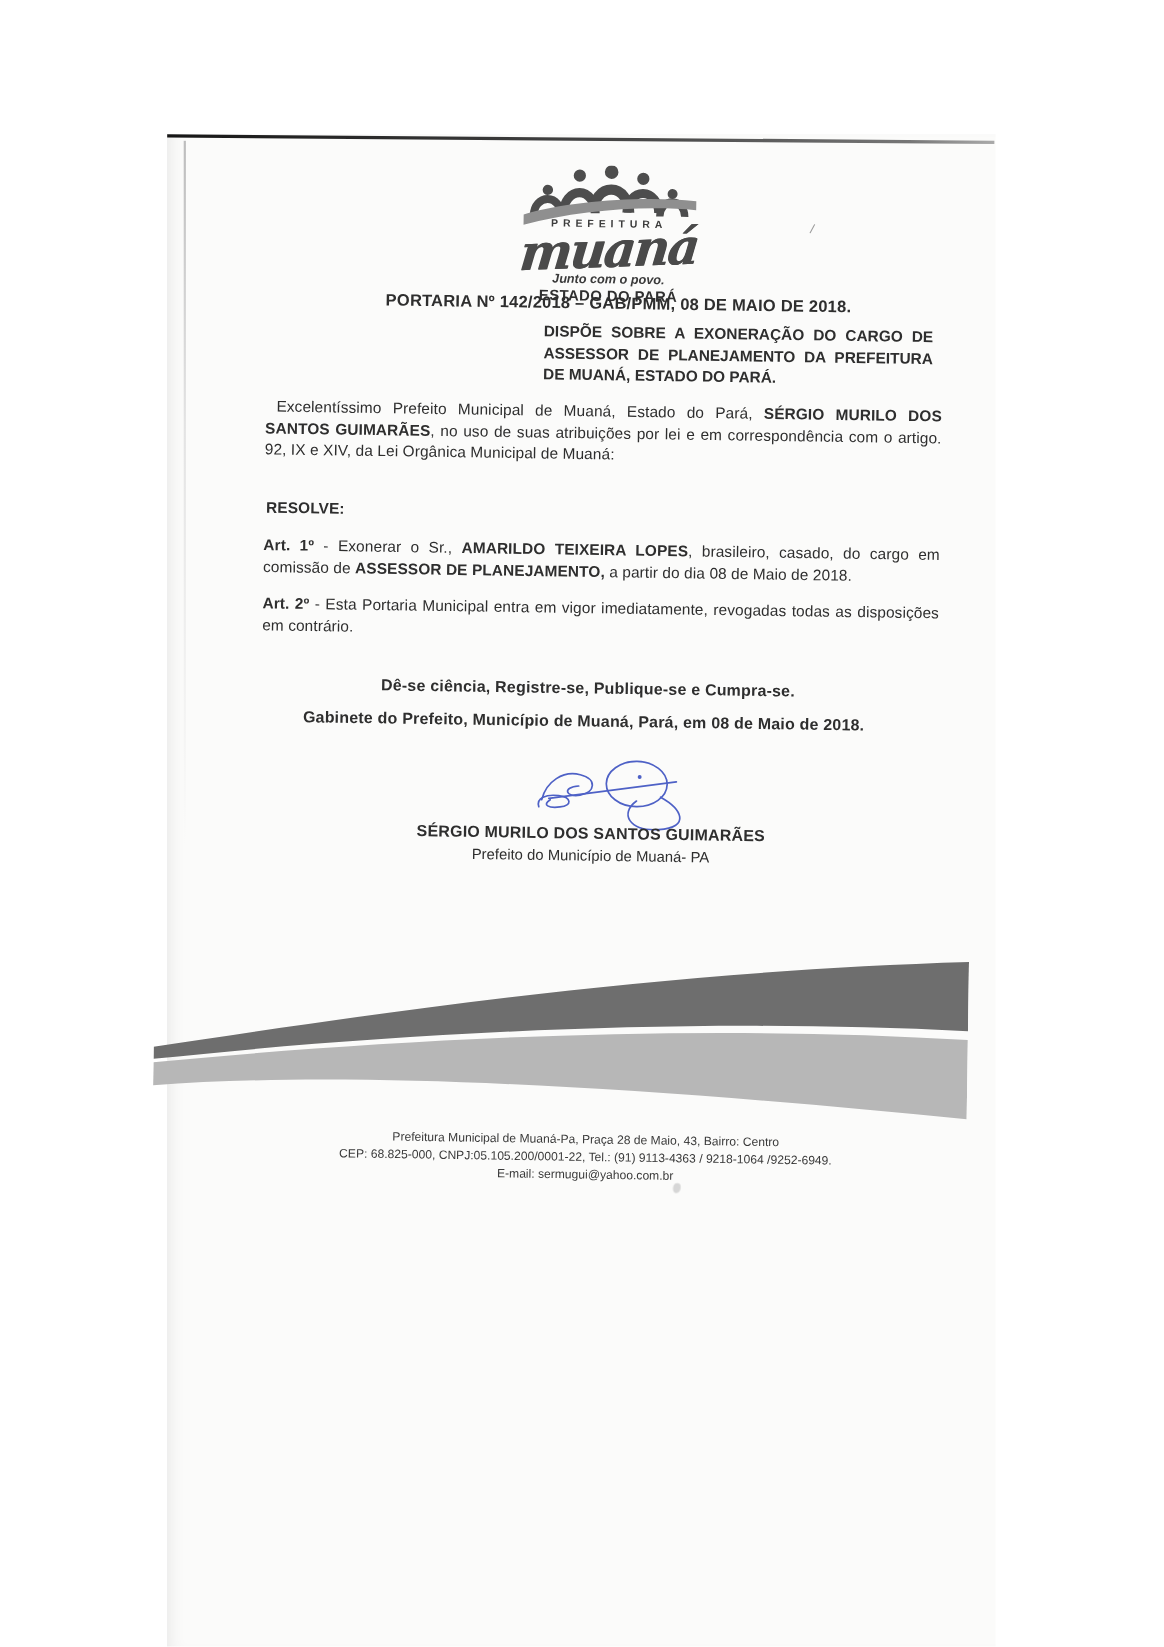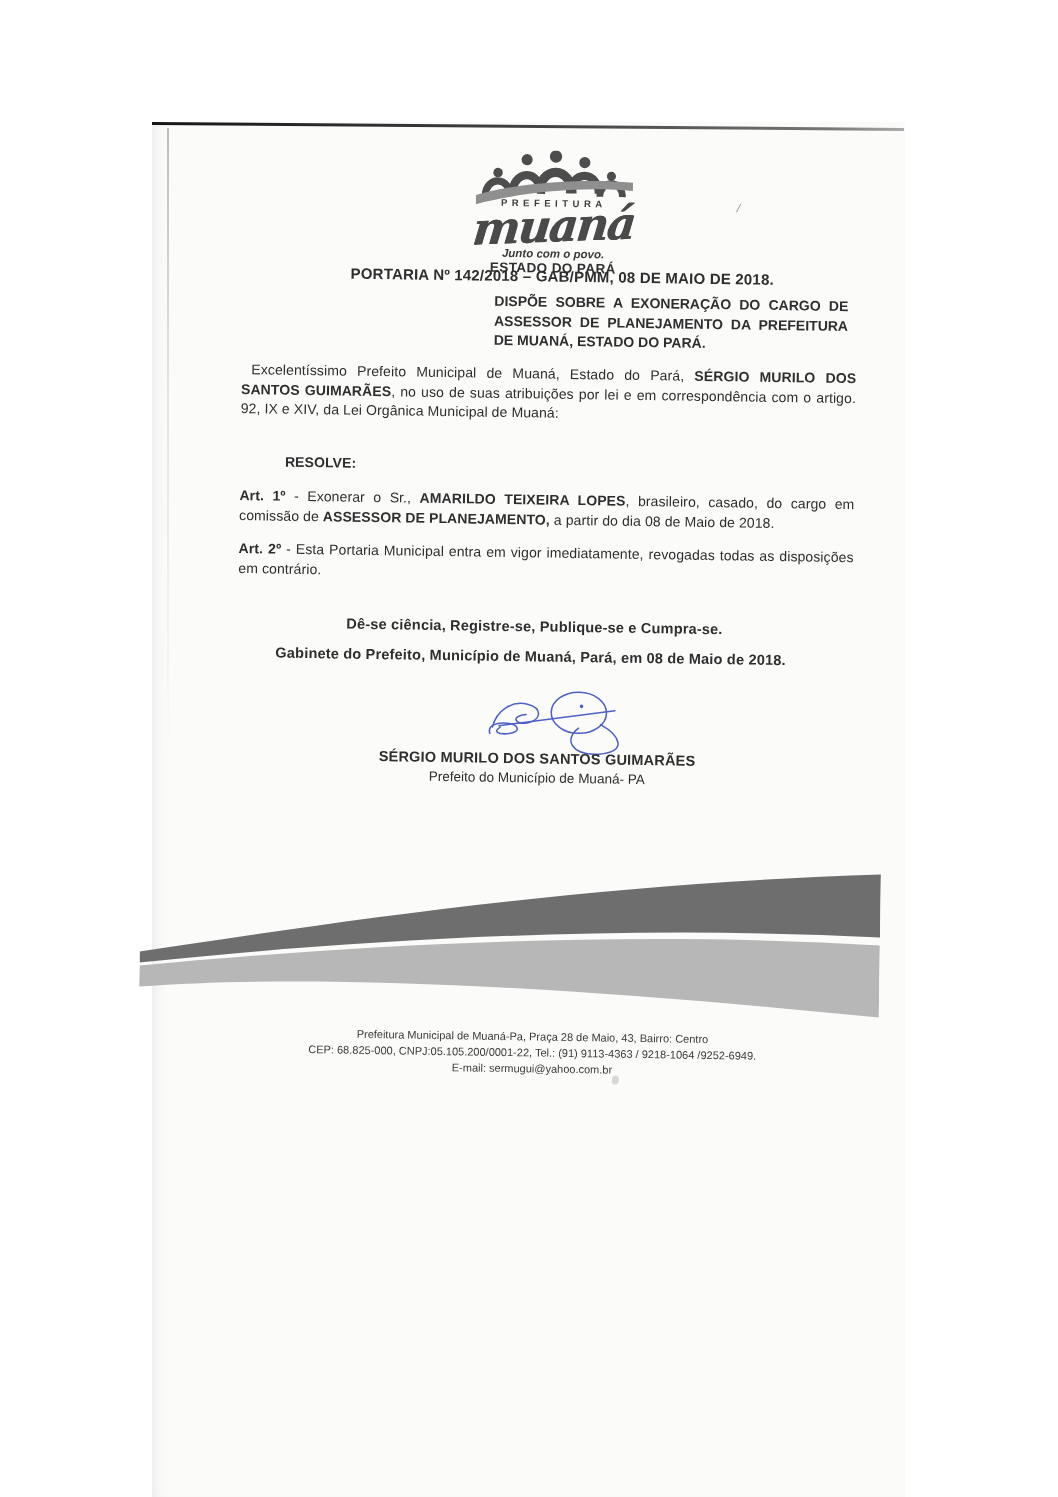--- a/index.html
+++ b/index.html
@@ -11,21 +11,21 @@
             background:linear-gradient(to right,#161616,#4a4a4a 60%,#777 90%,#aaa);
             transform:rotate(0.45deg);transform-origin:left top;}
   .left-edge{position:absolute;left:15px;top:6px;width:2px;height:640px;
              background:linear-gradient(to bottom,#bdbdbd,#e3e3e3 40%,rgba(230,230,230,0));}
   .content{position:absolute;left:0;top:0;width:753px;height:1375px;
            transform:rotate(0.85deg);transform-origin:90px 0;}
   .abs{position:absolute;}
   .center{text-align:center;}
   .justify{text-align:justify;}
   .b{font-weight:bold;}
-  .body-text{font-size:14px;line-height:19.5px;letter-spacing:.1px;color:#2e2e2e;margin-left:43px;}
+  .body-text{font-size:14px;line-height:19.5px;letter-spacing:.1px;color:#2e2e2e;}
   .title-line{font-size:15px;font-weight:bold;letter-spacing:.2px;}
   .summary{font-size:14px;line-height:19.5px;font-weight:bold;}
   .closing{font-size:14.5px;font-weight:bold;letter-spacing:.2px;}
   .sig-name{font-size:14.5px;font-weight:bold;letter-spacing:.2px;}
   .sig-role{font-size:13.5px;}
   .footer-line{font-size:11px;line-height:16px;color:#3a3a3a;}
   .prefeitura-label{margin-top:-15px;font-size:9.5px;font-weight:bold;letter-spacing:4.5px;color:#3c3c3c;}
   .muana-script{margin-top:-9px;font-family:"DejaVu Serif", serif;font-style:italic;font-weight:bold;
                 font-size:45px;color:#4a4a4a;letter-spacing:-2px;
                 transform:rotate(-3deg) skewX(-8deg);text-shadow:.6px 0 0 #4a4a4a;}

